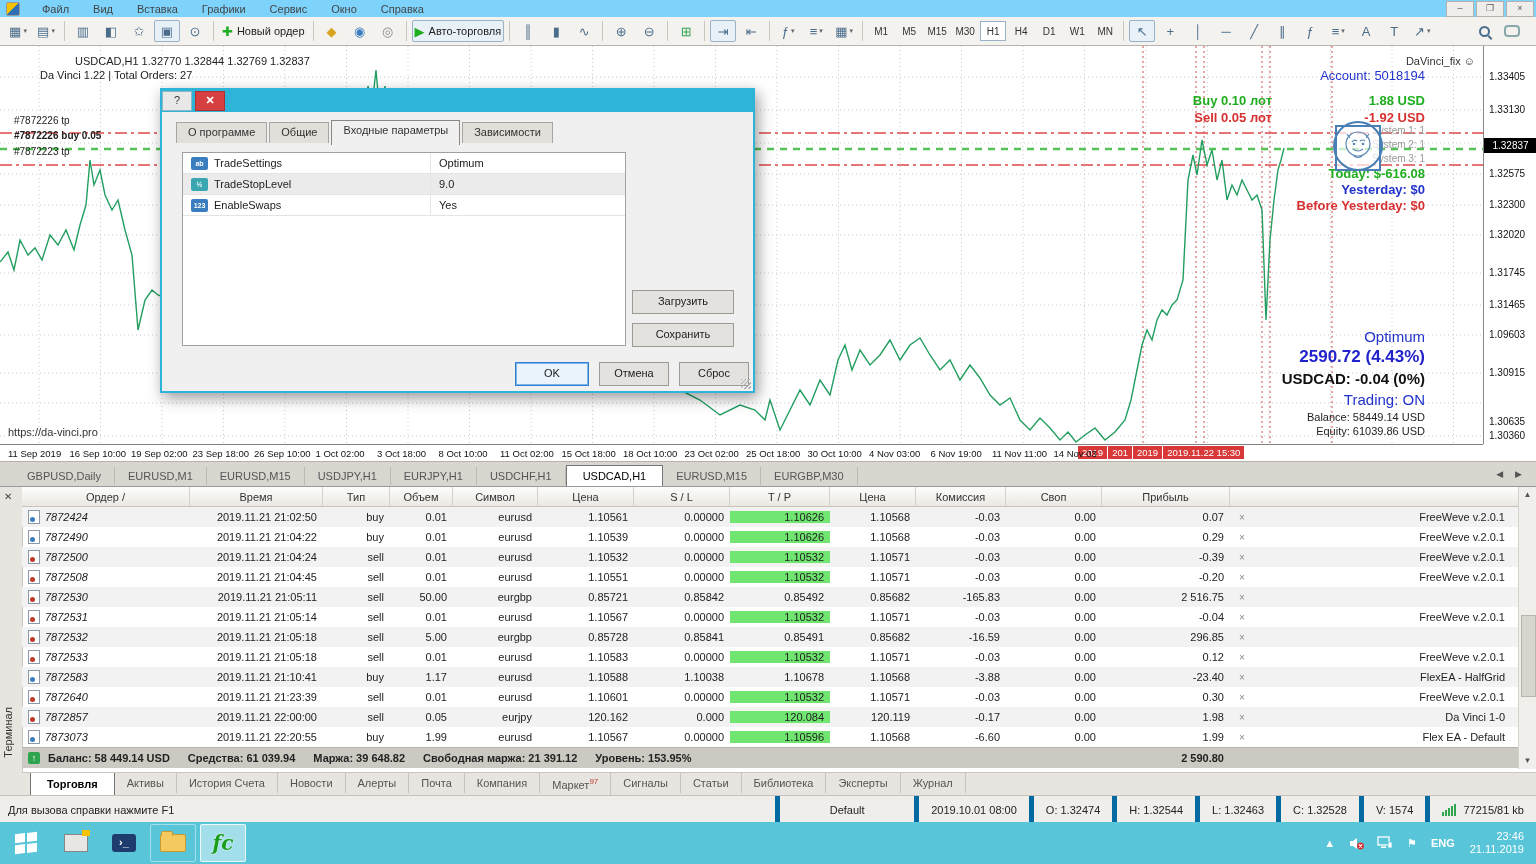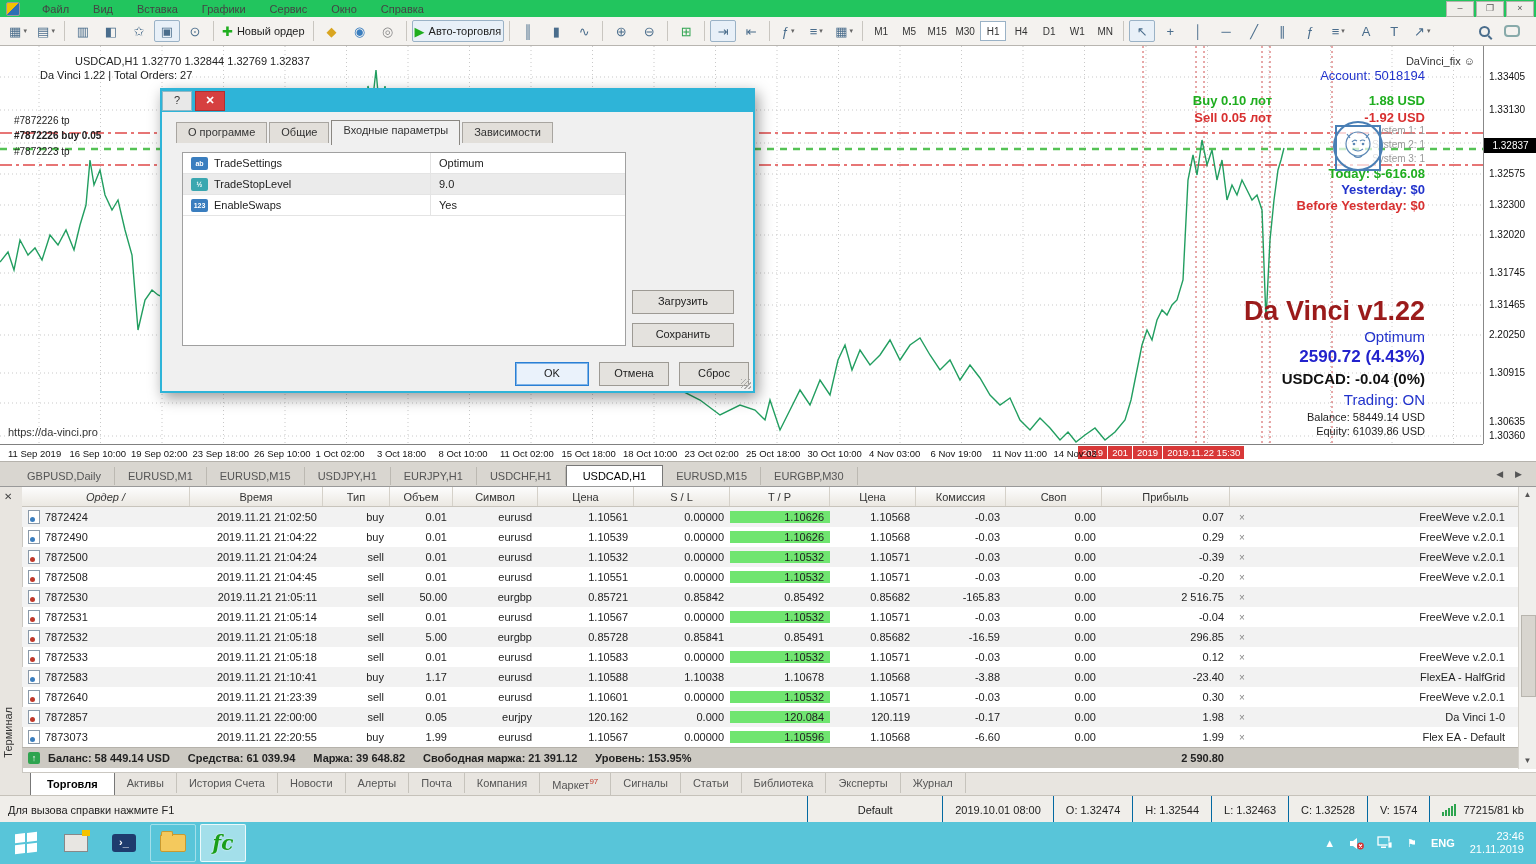--- a/index.html
+++ b/index.html
@@ -1,20 +1,20 @@
 <!DOCTYPE html>
 <html><head>
 <meta charset="utf-8">
 <style>
   html,body{margin:0;padding:0;background:#222;}
   #app{position:relative;width:1536px;height:864px;background:#fff;overflow:hidden;
        font-family:"Liberation Sans",sans-serif;font-size:11px;color:#222;
        -webkit-font-smoothing:antialiased;}
   
-  #titlebar{position:absolute;left:0;top:0;width:1536px;height:17px;background:#22c55e;
+  #titlebar{position:absolute;left:0;top:0;width:1536px;height:17px;background:#7dd3fc;
             border-bottom:1px solid #d8d5d0;display:flex;align-items:center;}
   #appicon{width:12px;height:12px;margin:0 10px 0 6px;background:linear-gradient(135deg,#f4c200 0 50%,#2e6fb5 50% 100%);
            border:1px solid #999;border-radius:2px;}
   .menu-item{padding:1px 12px;color:#444;cursor:default;}
   #wincontrols{margin-left:auto;display:flex;margin-right:2px;}
   .winctl{width:26px;height:14px;border:1px solid #b5b2ac;background:#f0eeea;color:#555;
           font-size:9px;line-height:13px;text-align:center;margin-left:2px;}
   
   #toolbar{position:absolute;left:0;top:17px;width:1536px;height:29px;background:#f4f2ef;
            border-bottom:1px solid #b8b5b0;display:flex;align-items:center;padding-left:4px;box-sizing:border-box;}
@@ -81,21 +81,21 @@
   #tclose{position:absolute;left:4px;top:4px;font-size:10px;color:#444;}
   #tstriplabel{position:absolute;left:2px;bottom:38px;writing-mode:vertical-rl;transform:rotate(180deg);
                font-size:11px;color:#333;}
   #ttable{position:absolute;left:22px;top:0;width:1497px;}
   .throw{display:flex;height:20px;align-items:center;}
   .throw.alt{background:#f2f2f2;}
   #thead{height:19px;background:linear-gradient(#fdfdfd,#ebe8e2);border-bottom:1px solid #c8c4bc;display:flex;align-items:center;}
   .thc{box-sizing:border-box;border-right:1px solid #d5d1c9;height:100%;display:flex;align-items:center;
        justify-content:center;color:#333;}
   .tc{box-sizing:border-box;padding-right:6px;text-align:right;white-space:nowrap;overflow:hidden;}
-  .tc.left{text-align:left;padding-left:4px;display:flex;align-items:center;}
+  .tc.left{text-align:left;padding-left:4px;display:flex;align-items:center;font-style:italic;}
   .tc.green{background:#70e570;}
   .docicon{width:10px;height:12px;background:#fff;border:1px solid #8a9aaa;margin:0 5px 0 2px;position:relative;flex:none;}
   .docicon::after{content:"";position:absolute;left:1px;bottom:1px;width:5px;height:5px;border-radius:50%;}
   .docicon.buy::after{background:#3a7ebf;}
   .docicon.sell::after{background:#c0392b;}
   .xcell{width:24px;color:#888;font-size:10px;text-align:center;flex:none;}
   #balrow{position:relative;height:20px;background:#ccc9c2;border-top:1px solid #b5b2ab;display:flex;
           align-items:center;font-weight:bold;}
   #balrow .bi{margin-right:18px;white-space:nowrap;}
   #balicon{width:12px;height:12px;background:#2ea44f;color:#fff;font-size:9px;line-height:12px;text-align:center;
@@ -105,21 +105,21 @@
          display:flex;align-items:flex-start;padding-left:8px;box-sizing:border-box;}
   .ttab{padding:4px 12px;font-size:11px;color:#555;border-right:1px solid #c6c3bc;position:relative;}
   .ttab.active{background:#fff;border:1px solid #777;border-top:none;color:#000;font-weight:bold;padding:5px 16px;}
   .ttab sup{color:#c0392b;font-size:8px;}
   #tscroll{position:absolute;right:0;top:0;width:17px;height:282px;background:#f0efec;border-left:1px solid #d5d2cc;}
   #tscroll .arr{position:absolute;left:0;width:17px;height:16px;text-align:center;font-size:8px;color:#555;line-height:16px;}
   #tthumb{position:absolute;left:2px;top:128px;width:13px;height:80px;background:#d8d5cf;border:1px solid #b8b5ae;}
   
   #statusbar{position:absolute;left:0;top:795px;width:1536px;height:27px;background:#f0eeea;border-top:1px solid #c6c2ba;
              display:flex;align-items:center;}
-  .seg{border-left:1px solid #0369a1;height:100%;display:flex;align-items:center;padding:0 12px;white-space:nowrap;}
+  .seg{border-left:5px solid #0369a1;height:100%;display:flex;align-items:center;padding:0 12px;white-space:nowrap;}
   .seg.first{flex:1;border-left:none;padding-left:8px;}
   #bars{display:flex;align-items:flex-end;height:12px;margin-right:6px;}
   #bars i{width:2px;background:#2ea44f;margin-right:1px;display:block;}
   
   #taskbar{position:absolute;left:0;top:822px;width:1536px;height:42px;background:#58c5d9;display:flex;align-items:center;}
   #startbtn{width:52px;height:42px;display:flex;align-items:center;justify-content:center;}
   #winlogo{display:grid;grid-template-columns:10px 10px;grid-gap:2px;transform:skewY(-6deg);}
   #winlogo i{display:block;width:10px;height:9px;background:#fff;}
   .tapp{width:44px;height:36px;margin:0 2px;display:flex;align-items:center;justify-content:center;border-radius:2px;}
   .tapp.active{background:rgba(255,255,255,.45);border:1px solid rgba(255,255,255,.8);}
@@ -359,21 +359,20 @@
       <div class="ov-right" style="top:47px;right:211px;font-size:13px;font-weight:600;color:#1fae1f;">Buy 0.10 лот</div>
       <div class="ov-right" style="top:47px;font-size:13px;font-weight:600;color:#1fae1f;">1.88 USD</div>
       <div class="ov-right" style="top:64px;right:211px;font-size:13px;font-weight:600;color:#d83030;">Sell 0.05 лот</div>
       <div class="ov-right" style="top:64px;font-size:13px;font-weight:600;color:#d83030;">-1.92 USD</div>
       <div class="ov-right" style="top:79px;font-size:10px;color:#999;">System 1: 1</div>
       <div class="ov-right" style="top:93px;font-size:10px;color:#999;">System 2: 1</div>
       <div class="ov-right" style="top:107px;font-size:10px;color:#999;">System 3: 1</div>
       <div class="ov-right" style="top:120px;font-size:13px;font-weight:600;color:#1fae1f;">Today: $-616.08</div>
       <div class="ov-right" style="top:136px;font-size:13px;font-weight:600;color:#2233cc;">Yesterday: $0</div>
       <div class="ov-right" style="top:152px;font-size:13px;font-weight:600;color:#d83030;">Before Yesterday: $0</div>
-      <div class="ov-right" style="top:250px;font-size:27px;font-weight:bold;color:#9b1b1b;">Da Vinci v1.22</div>
       <div class="ov-right" style="top:282px;font-size:15px;color:#2233cc;">Optimum</div>
       <div class="ov-right" style="top:301px;font-size:17px;font-weight:bold;color:#2222cc;">2590.72 (4.43%)</div>
       <div class="ov-right" style="top:324px;font-size:15px;font-weight:bold;color:#111;">USDCAD: -0.04 (0%)</div>
       <div class="ov-right" style="top:345px;font-size:15px;color:#2233cc;">Trading: ON</div>
       <div class="ov-right" style="top:365px;font-size:11px;color:#222;">Balance: 58449.14 USD</div>
       <div class="ov-right" style="top:379px;font-size:11px;color:#222;">Equity: 61039.86 USD</div>
 
       
       <svg style="position:absolute;left:1330px;top:72px;" width="56" height="56" viewBox="0 0 56 56">
         <rect x="6" y="8" width="44" height="44" fill="rgba(255,255,255,.7)" stroke="#4a7fb5" stroke-width="2"></rect>
@@ -387,21 +386,21 @@
 
     <div id="pricescale">
       <div id="curprice">1.32837</div>
     <div class="pslabel" style="top: 25px;">1.33405</div>
         <div class="pslabel" style="top: 58px;">1.33130</div>
         <div class="pslabel" style="top: 122px;">1.32575</div>
         <div class="pslabel" style="top: 153px;">1.32300</div>
         <div class="pslabel" style="top: 183px;">1.32020</div>
         <div class="pslabel" style="top: 221px;">1.31745</div>
         <div class="pslabel" style="top: 253px;">1.31465</div>
-        <div class="pslabel" style="top: 283px;">2.20250</div>
+        <div class="pslabel" style="top: 283px;">1.09603</div>
         <div class="pslabel" style="top: 321px;">1.30915</div>
         <div class="pslabel" style="top: 370px;">1.30635</div>
         <div class="pslabel" style="top: 384px;">1.30360</div>
       </div>
 
     <div id="timeaxis">
       <div id="tahighlight">
           <span>2019</span>
           <span>201</span>
           <span>2019</span>
@@ -488,21 +487,21 @@
     </div>
   </div>
 
   <div id="terminal">
     <div id="tstrip">
       <span id="tclose">✕</span>
       <span id="tstriplabel">Терминал</span>
     </div>
     <div id="ttable">
       <div id="thead">
-          <div class="thc" style="width: 168px; font-style: italic;">Ордер  /</div>
+          <div class="thc" style="width: 168px;">Ордер  /</div>
           <div class="thc" style="width: 133px;">Время</div>
           <div class="thc" style="width: 67px;">Тип</div>
           <div class="thc" style="width: 63px;">Объем</div>
           <div class="thc" style="width: 85px;">Символ</div>
           <div class="thc" style="width: 96px;">Цена</div>
           <div class="thc" style="width: 96px;">S / L</div>
           <div class="thc" style="width: 100px;">T / P</div>
           <div class="thc" style="width: 86px;">Цена</div>
           <div class="thc" style="width: 90px;">Комиссия</div>
           <div class="thc" style="width: 96px;">Своп</div>

